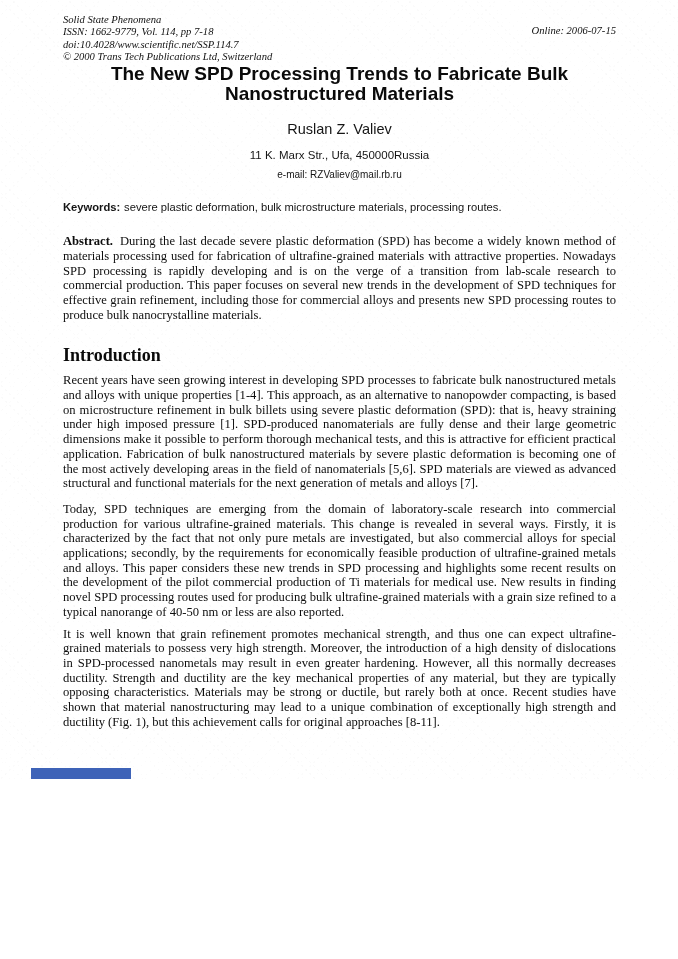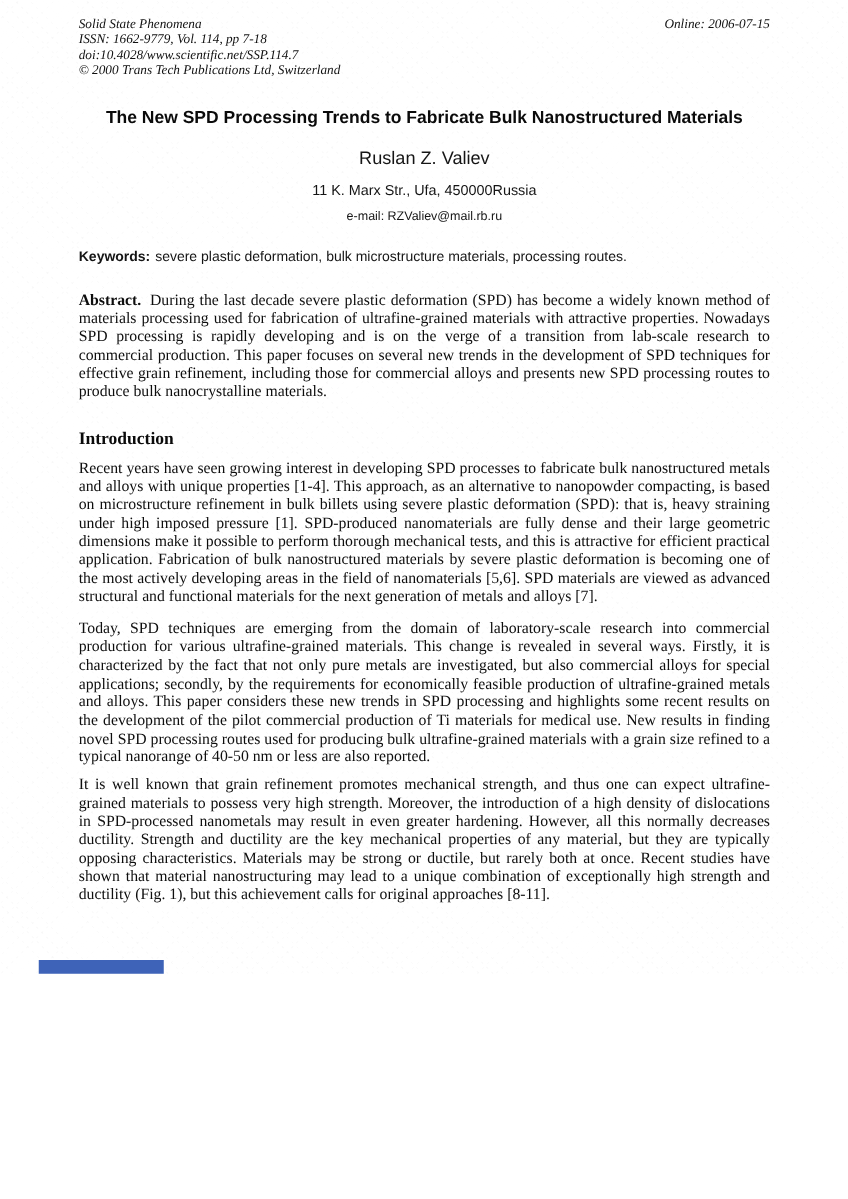--- a/index.html
+++ b/index.html
@@ -34,32 +34,31 @@
   .pub-header {
     position: relative;
     font-family: "Liberation Serif", serif;
     font-style: italic;
     font-size: 10.6px;
     line-height: 12.4px;
     color: #101010;
   }
   .online-date {
     position: absolute;
-    top: 0;
+    top: 11px;
     right: 0;
     font-family: "Liberation Serif", serif;
     font-style: italic;
     font-size: 10.6px;
   }
   .paper-title {
-    margin-top: 19px;
     text-align: center;
     font-family: "Liberation Sans", sans-serif;
     font-weight: bold;
-    font-size: 14px;
+    font-size: 19px;
     line-height: 20.5px;
     color: #0a0a0a;
   }
   .author {
     margin-top: 16px;
     text-align: center;
     font-family: "Liberation Sans", sans-serif;
     font-size: 14.5px;
     color: #151515;
   }
@@ -99,21 +98,21 @@
     margin-top: 21px;
   }
   .abstract .abs-label {
     font-weight: bold;
     margin-right: 0.55em;
   }
   .section-heading {
     margin-top: 23px;
     font-family: "Liberation Serif", serif;
     font-weight: bold;
-    font-size: 14px;
+    font-size: 18px;
     color: #0a0a0a;
   }
   .para {
     margin-top: 7px;
   }
   .para + .para {
     margin-top: 11px;
   }
   .footer-bar {
     position: absolute;

